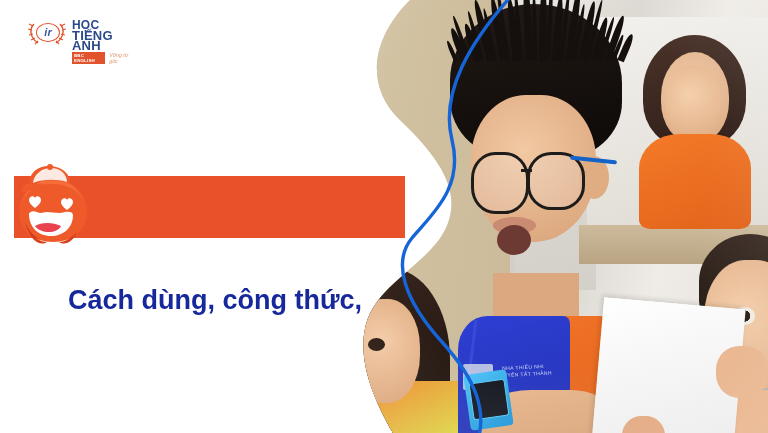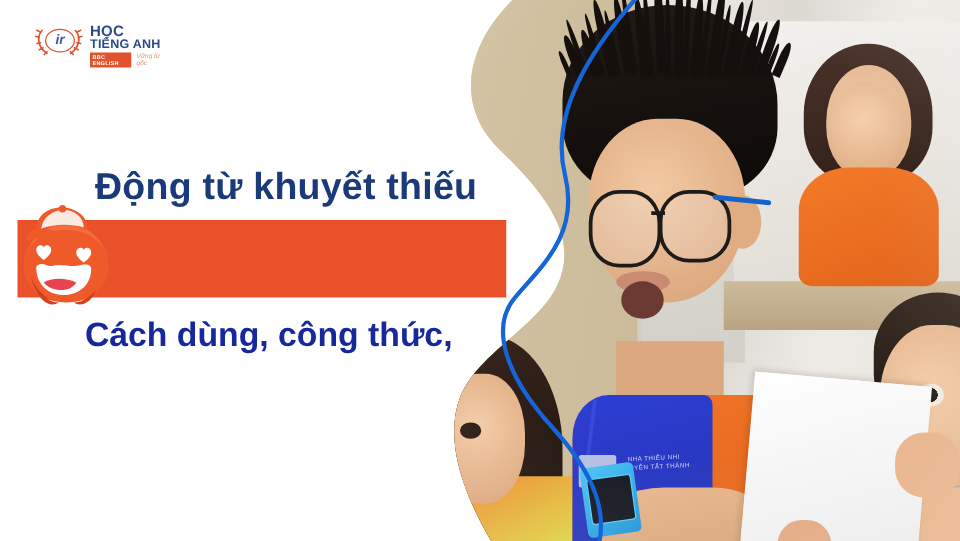--- a/index.html
+++ b/index.html
@@ -119,37 +119,37 @@
 
   
   .logo{position:absolute;left:27px;top:19px;width:108px;height:40px;}
   .logo-row{display:flex;align-items:flex-start;gap:5px;}
   .wreath{position:relative;width:40px;height:27px;flex:0 0 40px;}
   .logo-ir{position:absolute;left:9px;top:4px;width:22px;height:17px;border:1.6px solid #e0532c;
     border-radius:50%;color:#3d5a9e;font-size:11px;font-weight:bold;font-style:italic;
     display:flex;align-items:center;justify-content:center;line-height:1;}
   .logo-words{padding-top:1px;}
   .l-hoc{color:#2b4a8b;font-size:12px;font-weight:bold;line-height:11px;letter-spacing:.2px;}
-  .l-ta{color:#2b4a8b;font-size:10px;font-weight:bold;line-height:10px;letter-spacing:.2px;}
+  .l-ta{color:#2b4a8b;font-size:13px;font-weight:bold;line-height:10px;letter-spacing:.2px;}
   .l-bot{display:flex;align-items:center;gap:4px;margin-top:1px;}
   .l-bbc{background:#e0532c;color:#fff;font-size:4.4px;font-weight:bold;padding:1px 2px;letter-spacing:.2px;}
   .l-tag{color:#e0956f;font-size:5.2px;font-style:italic;}
 
   .head1{position:absolute;left:76px;top:133px;font-size:30px;font-weight:bold;
     color:#1b3a7a;letter-spacing:.2px;white-space:nowrap;}
 
   .banner{position:absolute;left:14px;top:176px;width:391px;height:62px;background:#e8512a;}
   .banner-txt{position:absolute;left:95px;top:176px;width:310px;height:62px;
     display:flex;align-items:center;color:#ffffff;font-size:31px;font-weight:bold;letter-spacing:.6px;white-space:nowrap;}
 
   .mascot{position:absolute;left:13px;top:162px;width:80px;height:84px;}
 
   .head2{position:absolute;left:0;top:250px;width:430px;text-align:center;
     color:#16289b;font-size:27px;font-weight:bold;line-height:36px;}
-  .head2 span{display:block;}
+  .head2 span{display:block;margin-top:32px;}
 </style>
 </head>
 <body>
 
 <div id="stage">
 
   <div class="photo-wrap">
     <div class="photo">
       <div class="bg-wall"></div>
       <div class="bg-panel-a"></div>
@@ -253,21 +253,20 @@
         <div class="l-hoc">HỌC</div>
         <div class="l-ta">TIẾNG ANH</div>
         <div class="l-bot">
           <span class="l-bbc">BBC ENGLISH</span>
           <span class="l-tag">Vững từ gốc</span>
         </div>
       </div>
     </div>
   </div>
 
-  <div class="head1">Động từ khuyết thiếu</div>
 
   <div class="banner"></div>
 
   <div class="mascot">
     <svg width="80" height="84" viewBox="0 0 80 84">
 
       <path d="M40 17 C60 17 74 32 74 50 C74 69 59 80 40 80 C21 80 6 69 6 50 C6 32 20 17 40 17 Z" fill="#ef5a2a"></path>
       <path d="M40 17 C25 17 12 28 8 42 C12 30 24 22 40 22 C56 22 68 30 72 42 C68 28 55 17 40 17 Z" fill="#f7743f" opacity=".75"></path>
 
       <path d="M16 70 C20 80 28 84 34 80 C27 80 21 75 16 70 Z" fill="#d6401a"></path>

